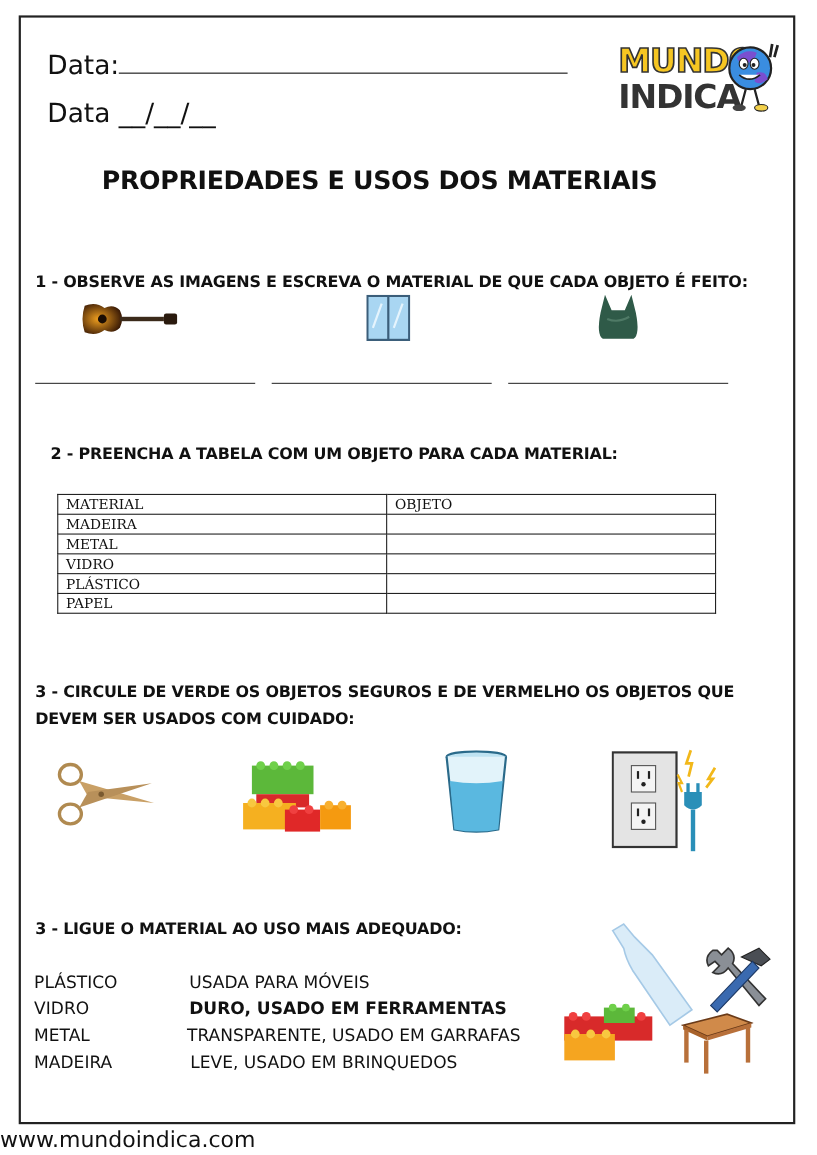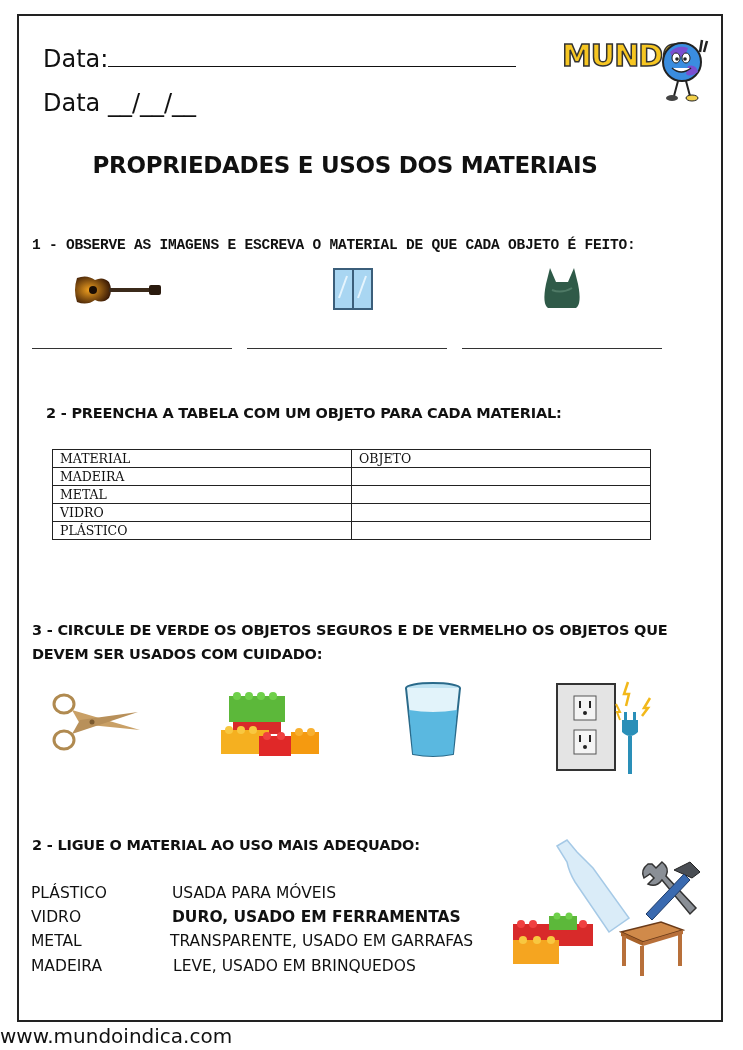--- a/index.html
+++ b/index.html
@@ -23,39 +23,40 @@
 
 <div class="frame"></div>
 
 <div class="abs hdr-text" style="left:43px; top:44px;">
   <span>Data:</span><span style="display:inline-block; width:408px; border-bottom:1.5px solid #111; height:22px; vertical-align:baseline;"></span>
 </div>
 <div class="abs hdr-text" style="left:43px; top:89px;">Data __/__/__</div>
 
 <div class="abs" style="left:560px; top:38px; width:150px; height:70px;">
   <div class="abs logo-mundo" style="left:2px; top:0px;">MUNDO</div>
+  <div class="abs logo-indica" style="left:2px; top:33px;">INDICA</div>
   <svg class="abs" style="left:100px; top:0px;" width="50" height="66" viewBox="0 0 50 66">
     <circle cx="22" cy="24" r="19" fill="#3a8de0" stroke="#222" stroke-width="2"></circle>
     <path d="M10 14 Q18 6 28 10 Q26 18 18 20 Q12 22 10 14Z" fill="#7a4fd0"></path>
     <path d="M28 28 Q36 26 38 34 Q30 40 26 36Z" fill="#7a4fd0"></path>
     <ellipse cx="16" cy="20" rx="4" ry="5" fill="#fff" stroke="#222"></ellipse>
       <ellipse cx="26" cy="20" rx="4" ry="5" fill="#fff" stroke="#222"></ellipse>
     <circle cx="17" cy="21" r="1.8" fill="#222"></circle>
       <circle cx="25" cy="21" r="1.8" fill="#222"></circle>
     <path d="M12 30 Q21 38 31 30" fill="#fff" stroke="#222" stroke-width="1.5"></path>
     <path d="M40 14 L42 2 M44 14 L47 3" stroke="#222" stroke-width="2.5" fill="none"></path>
     <path d="M18 43 L14 58 M26 43 L30 58" stroke="#222" stroke-width="2"></path>
     <ellipse cx="12" cy="60" rx="6" ry="3" fill="#444"></ellipse>
       <ellipse cx="32" cy="60" rx="6" ry="3" fill="#f2d04a" stroke="#222"></ellipse>
   </svg>
 </div>
 
 <div class="abs title">PROPRIEDADES E USOS DOS MATERIAIS</div>
 
-<div class="abs q" style="top:237px;font-family:Liberation Mono, monospace;">1 - OBSERVE AS IMAGENS E ESCREVA O MATERIAL DE QUE CADA OBJETO É FEITO:</div>
+<div class="abs q" style="top:249px;">1 - OBSERVE AS IMAGENS E ESCREVA O MATERIAL DE QUE CADA OBJETO É FEITO:</div>
 
 <svg class="abs" style="left:73px; top:272px;" width="90" height="36" viewBox="0 0 90 36">
   <defs>
       <radialGradient id="gg" cx="40%" cy="50%" r="60%">
         <stop offset="0" stop-color="#f0a020"></stop>
         <stop offset="1" stop-color="#3a1a05"></stop>
       </radialGradient>
     </defs>
   <path d="M4 6 Q14 2 22 8 Q30 4 36 10 Q40 18 36 26 Q30 32 22 28 Q14 34 4 30 Q0 18 4 6Z" fill="url(#gg)"></path>
   <circle cx="20" cy="18" r="4" fill="#1a0d04"></circle>
@@ -96,20 +97,24 @@
     <td></td>
   </tr>
   <tr>
     <td>VIDRO</td>
     <td></td>
   </tr>
   <tr>
     <td>PLÁSTICO</td>
     <td></td>
   </tr>
+  <tr>
+    <td>PAPEL</td>
+    <td></td>
+  </tr>
 </tbody>
   </table>
 
 <div class="abs q" style="top:622px;">3 - CIRCULE DE VERDE OS OBJETOS SEGUROS E DE VERMELHO OS OBJETOS QUE</div>
 <div class="abs q" style="top:646px;">DEVEM SER USADOS COM CUIDADO:</div>
 
 <svg class="abs" style="left:50px; top:690px;" width="92" height="64" viewBox="0 0 92 64">
   <ellipse cx="14" cy="14" rx="10" ry="9" fill="none" stroke="#b08a50" stroke-width="3"></ellipse>
   <ellipse cx="14" cy="50" rx="10" ry="9" fill="none" stroke="#b08a50" stroke-width="3"></ellipse>
   <path d="M22 20 L90 40 L30 34 Z" fill="#c9a066"></path>
@@ -164,21 +169,21 @@
     </g>
   <path d="M66 40 L82 40 L82 52 Q74 60 66 52 Z" fill="#2a8fb8"></path>
   <rect x="68" y="32" width="3" height="9" fill="#2a8fb8"></rect>
     <rect x="77" y="32" width="3" height="9" fill="#2a8fb8"></rect>
   <rect x="72" y="56" width="4" height="38" fill="#2a8fb8"></rect>
   <path d="M72 2 L68 14 L73 14 L70 26" stroke="#f2b81a" stroke-width="2.5" fill="none"></path>
   <path d="M94 18 L88 28 L92 28 L86 36" stroke="#f2b81a" stroke-width="2.5" fill="none"></path>
   <path d="M60 24 L64 32 L61 32 L64 40" stroke="#f2b81a" stroke-width="2" fill="none"></path>
 </svg>
 
-<div class="abs q" style="top:837px;">2 - LIGUE O MATERIAL AO USO MAIS ADEQUADO:</div>
+<div class="abs q" style="top:837px;">3 - LIGUE O MATERIAL AO USO MAIS ADEQUADO:</div>
 
 <div class="abs list-row" style="left:31px; top:884px;">PLÁSTICO</div>
 <div class="abs list-row" style="left:31px; top:908px;">VIDRO</div>
 <div class="abs list-row" style="left:31px; top:932px;">METAL</div>
 <div class="abs list-row" style="left:31px; top:957px;">MADEIRA</div>
 
 <div class="abs list-row" style="left:172px; top:884px;">USADA PARA MÓVEIS</div>
 <div class="abs list-row" style="left:172px; top:908px;font-weight:bold;">DURO, USADO EM FERRAMENTAS</div>
 <div class="abs list-row" style="left:170px; top:932px;">TRANSPARENTE, USADO EM GARRAFAS</div>
 <div class="abs list-row" style="left:173px; top:957px;">LEVE, USADO EM BRINQUEDOS</div>

